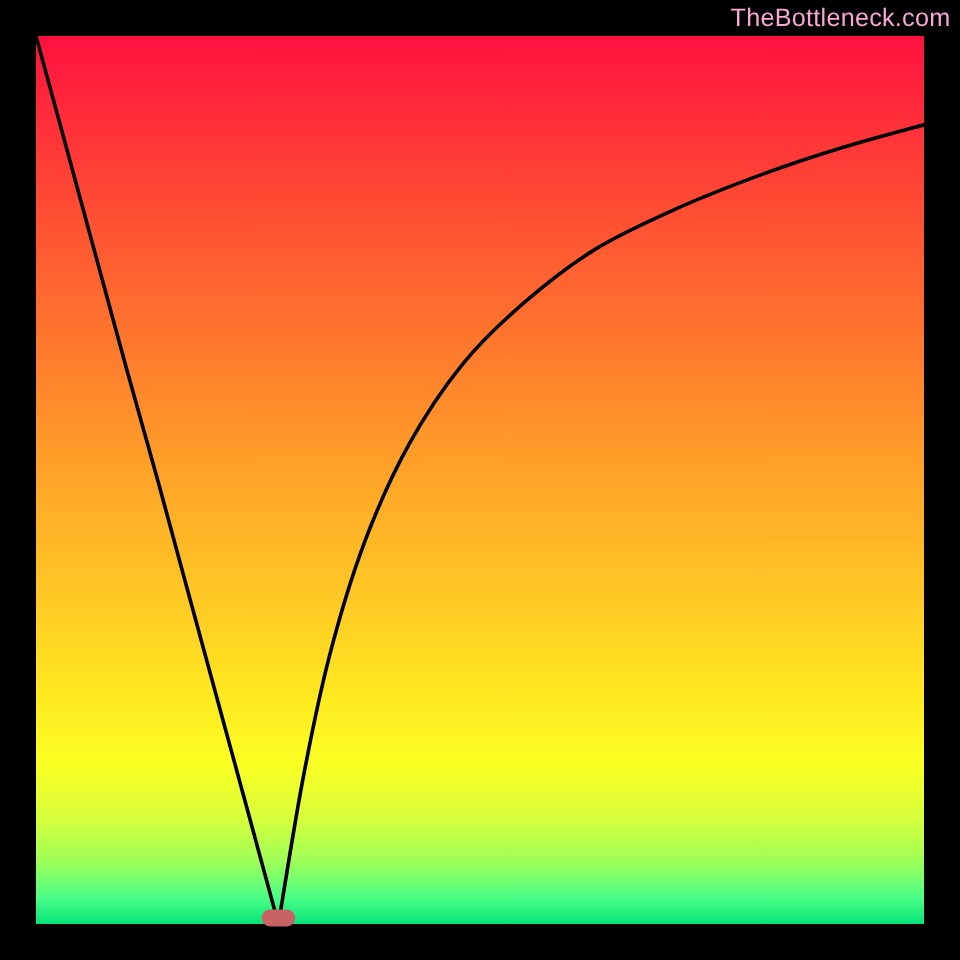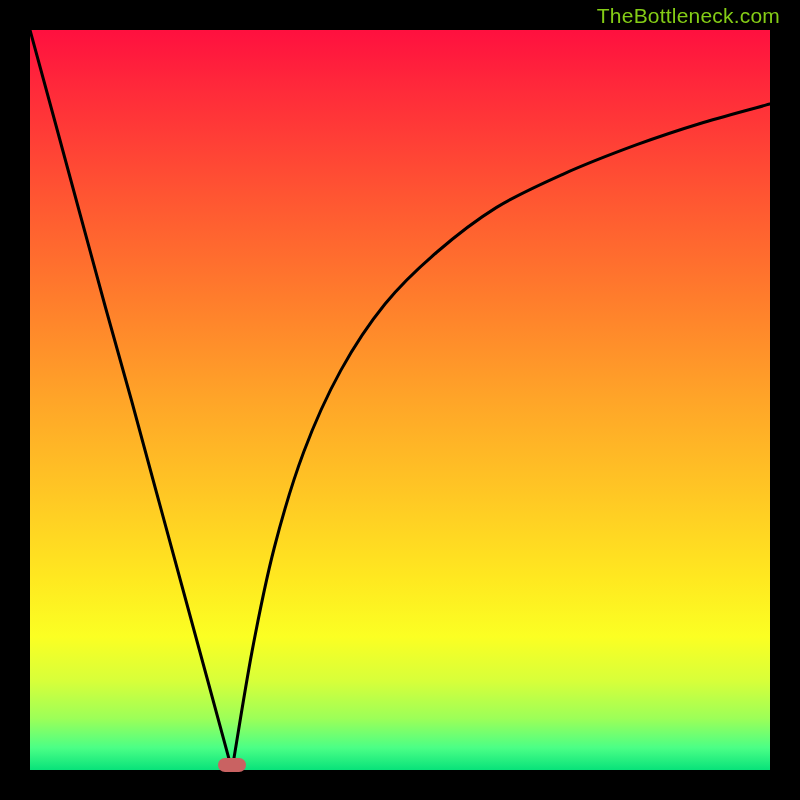--- a/index.html
+++ b/index.html
@@ -50,22 +50,22 @@
     position: absolute;
     width: 28px;
     height: 14px;
     border-radius: 7px;
     background: #c96262;
     transform: translate(-50%, -50%);
   }
   .watermark {
     position: absolute;
     top: 4px;
-    right: 20px;
-    color: #84cc16;
+    right: 8px;
+    color: #f9a8d4;
     font-size: 21px;
     font-weight: 500;
     letter-spacing: 0.2px;
     user-select: none;
   }
 </style>
 </head>
 <body>
 
 <div class="frame">

